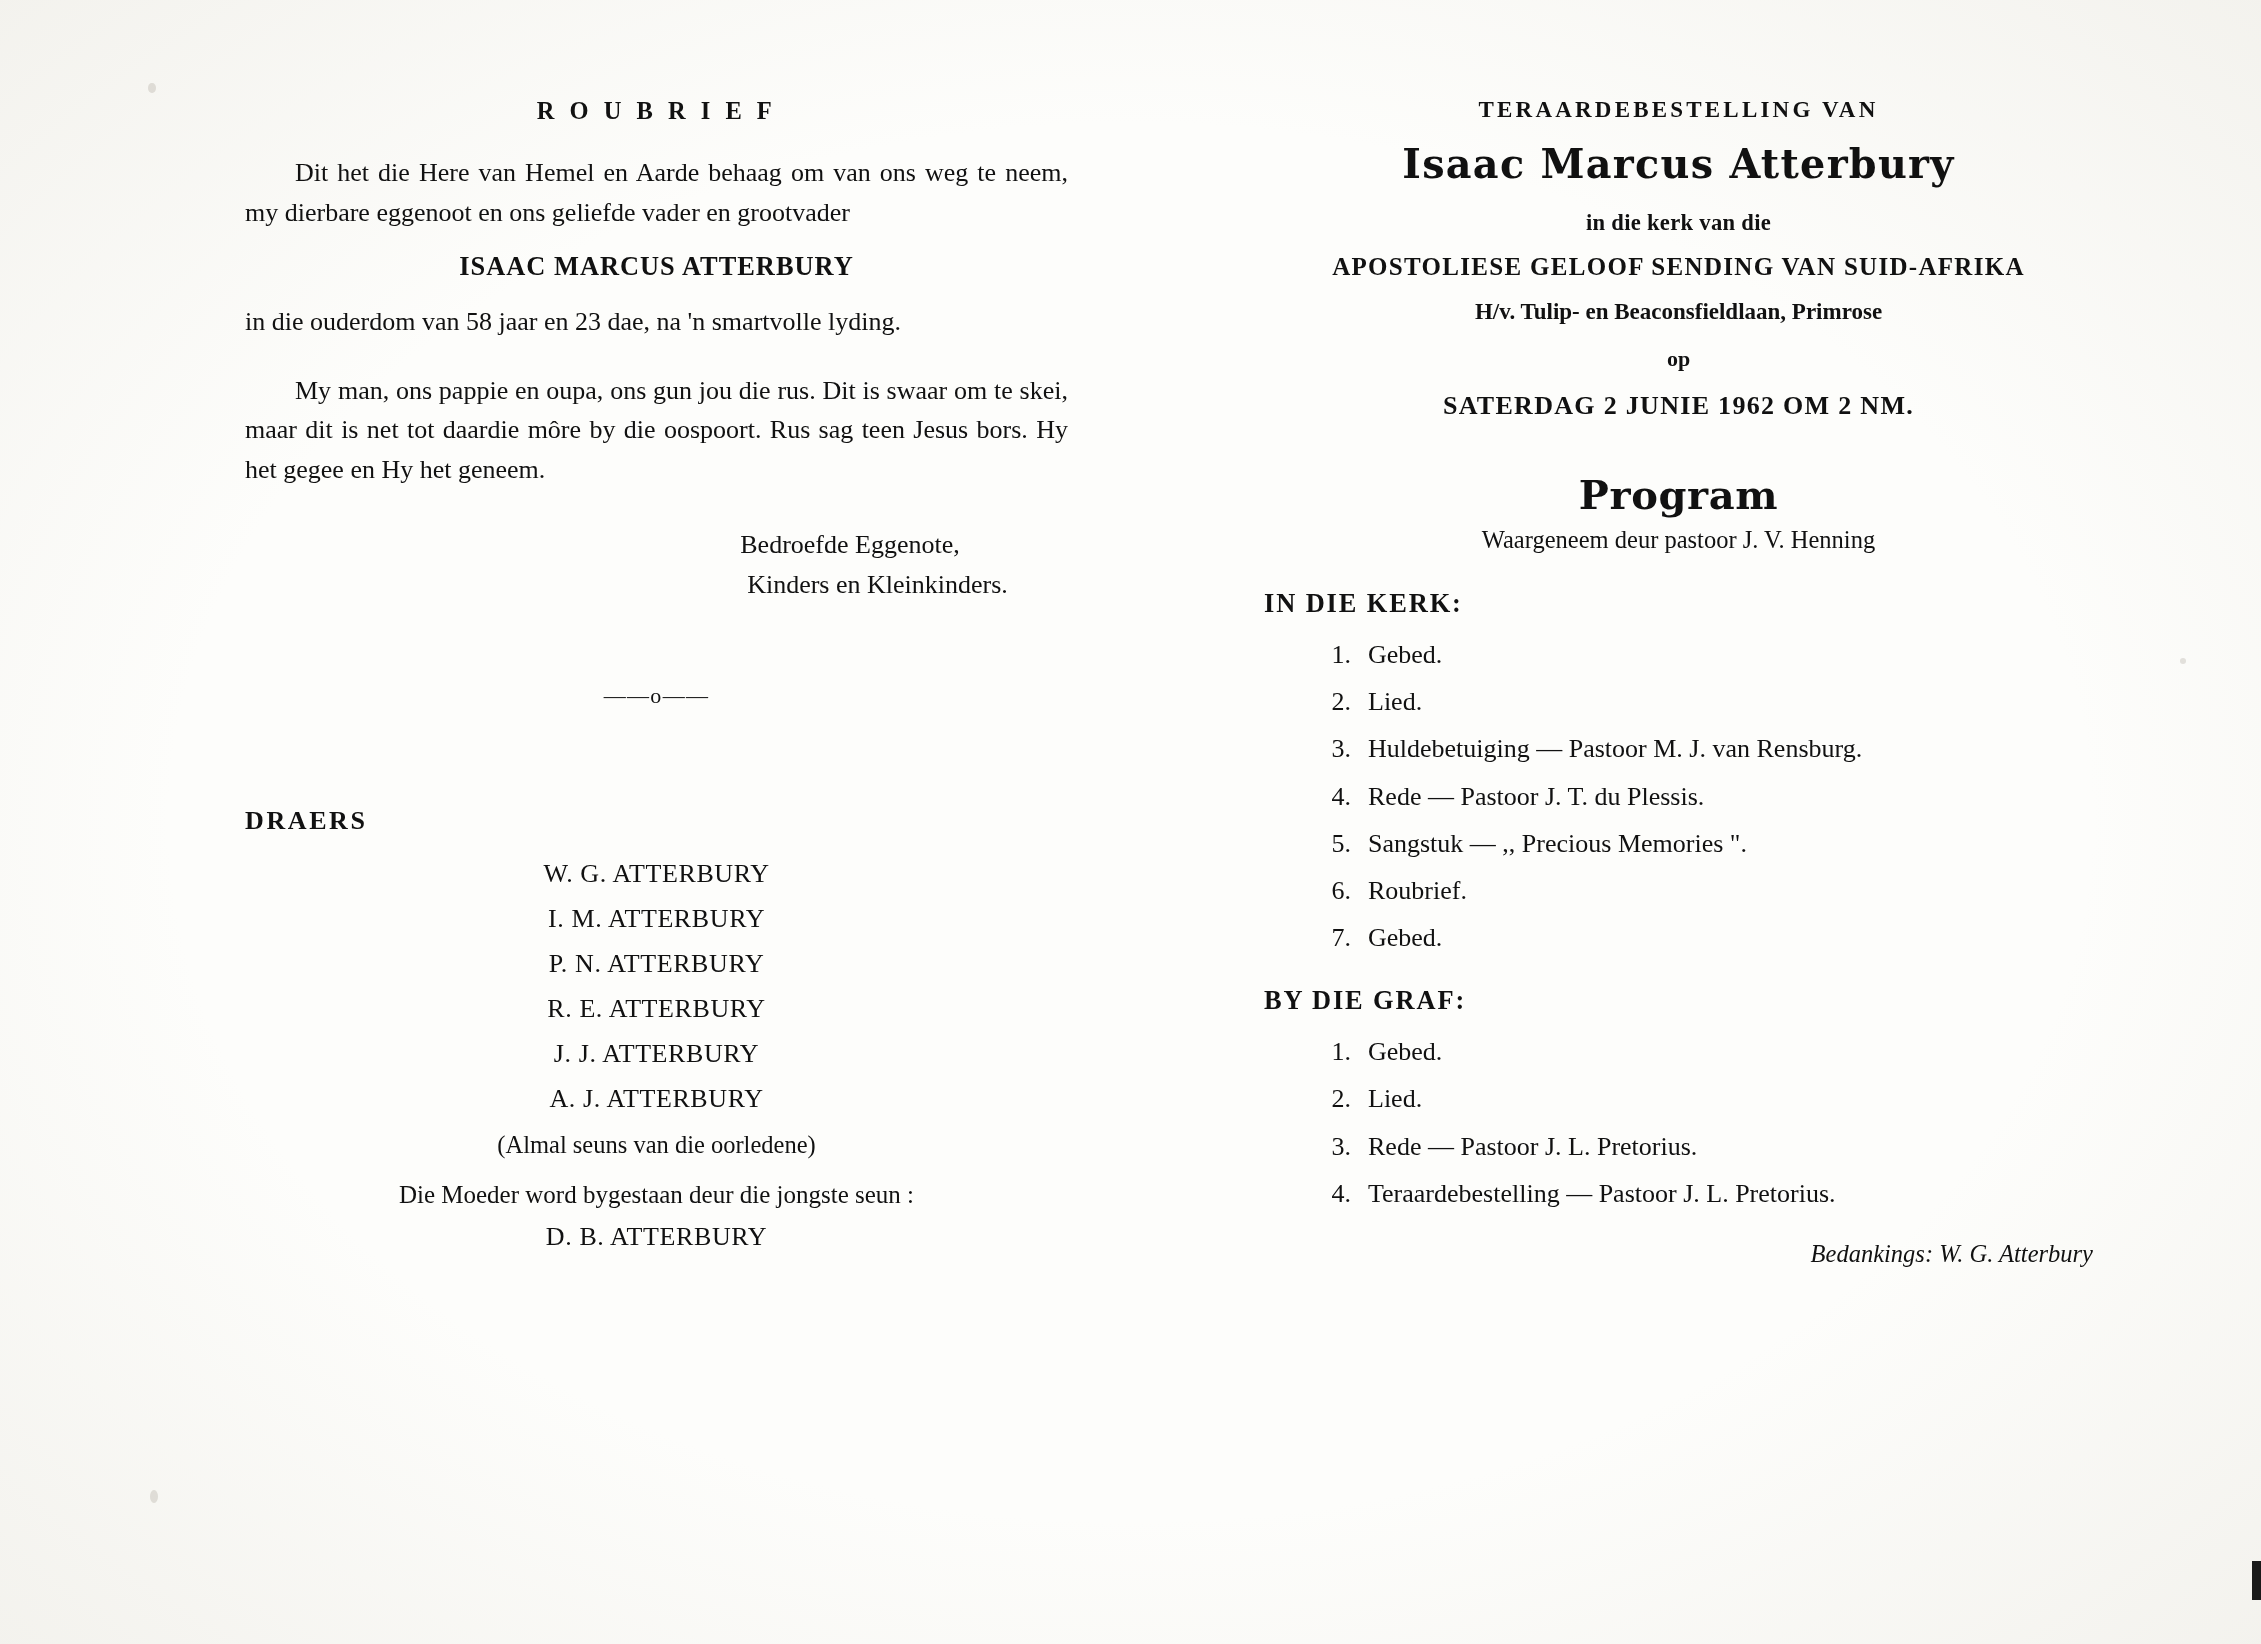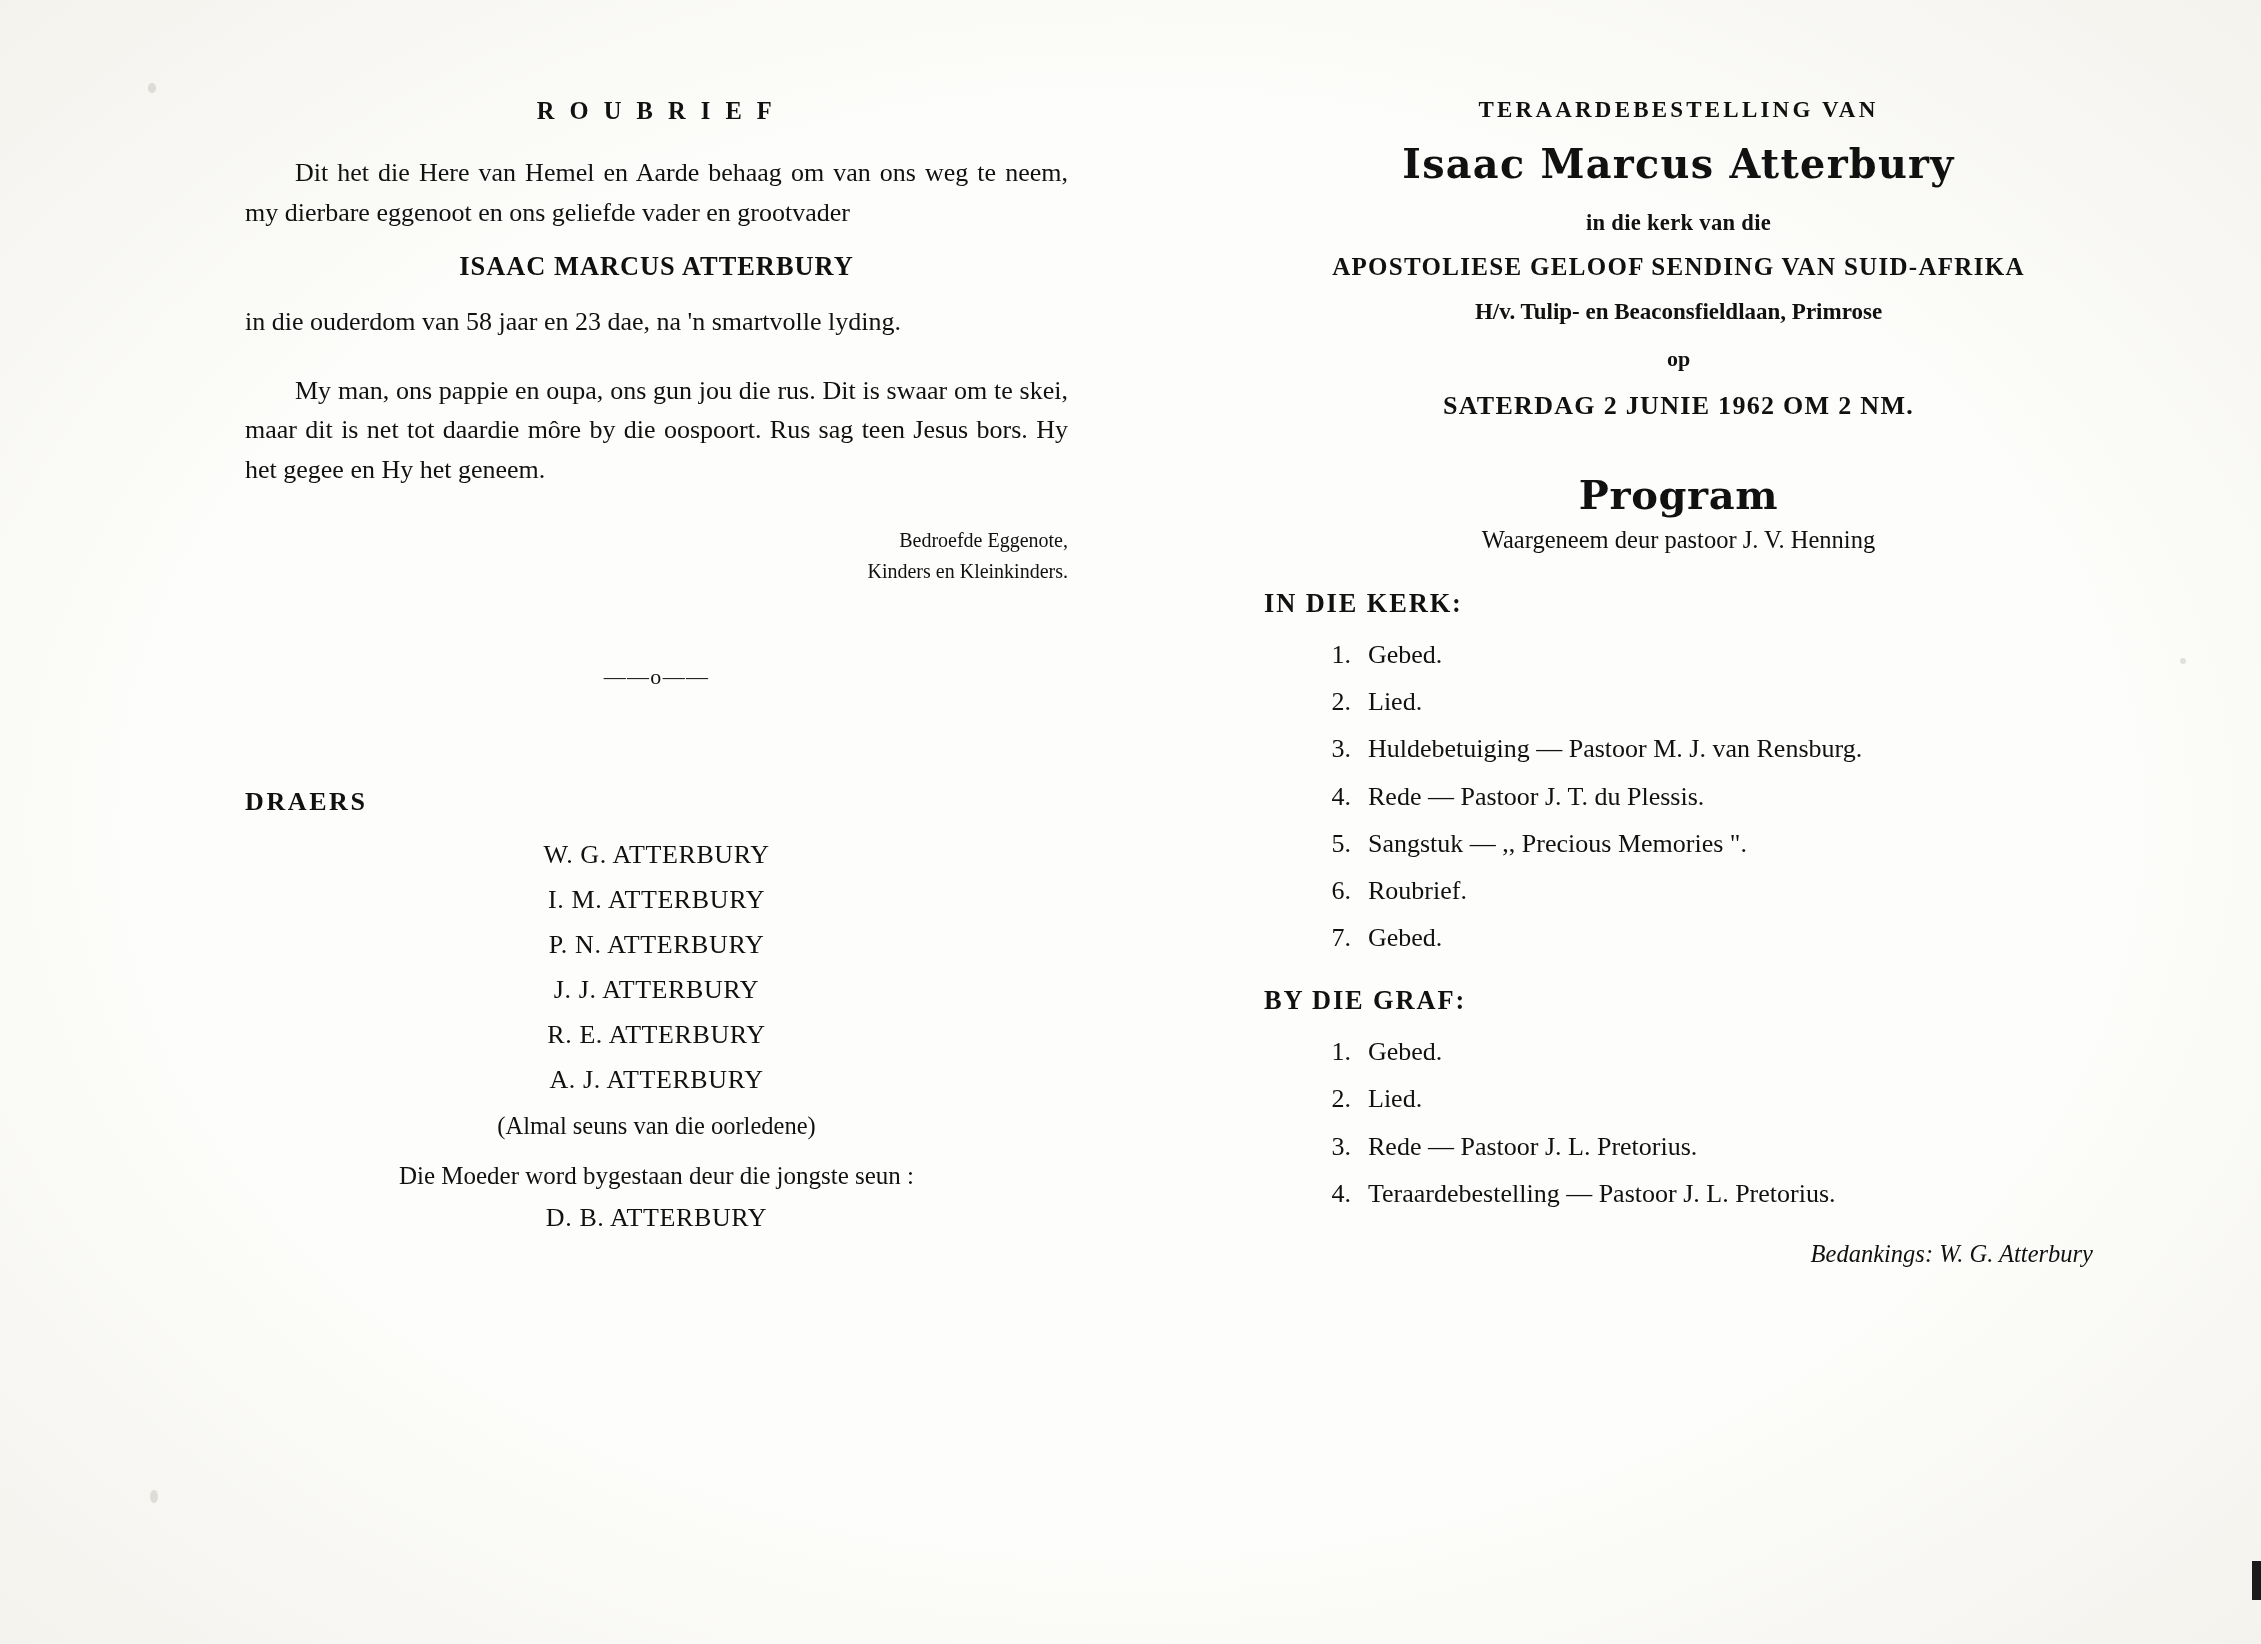--- a/index.html
+++ b/index.html
@@ -74,23 +74,23 @@
     margin: 11.6px 0 19.3px 0;
   }
   .line-plain {
     font-size: 26px;
     line-height: 1.5;
     margin: 0 0 30px 0;
     text-align: left;
   }
   .signoff {
     margin-top: 36px;
-    font-size: 20px;
+    font-size: 26px;
     line-height: 1.55;
-    text-align: right;
+    text-align: center;
     padding-left: 387px;
   }
   .signoff div:nth-child(2) {
     padding-left: 55px;
   }
   .divider {
     text-align: center;
     margin: 77px 0 97px 0;
     font-size: 22px;
     letter-spacing: 1.3px;
@@ -265,22 +265,22 @@
         <div>Kinders en Kleinkinders.</div>
       </div>
 
       <div class="divider">——o——</div>
 
       <div class="draers-title">DRAERS</div>
 
       <div class="bearer">W. G. ATTERBURY</div>
       <div class="bearer">I. M. ATTERBURY</div>
       <div class="bearer">P. N. ATTERBURY</div>
+      <div class="bearer">R. E. ATTERBURY</div>
       <div class="bearer">J. J. ATTERBURY</div>
-      <div class="bearer">R. E. ATTERBURY</div>
       <div class="bearer">A. J. ATTERBURY</div>
 
       <div class="note-center">(Almal seuns van die oorledene)</div>
 
       <div class="note-wide">Die Moeder word bygestaan deur die jongste seun :</div>
 
       <div class="bearer-final">D. B. ATTERBURY</div>
 
     </div>
 

